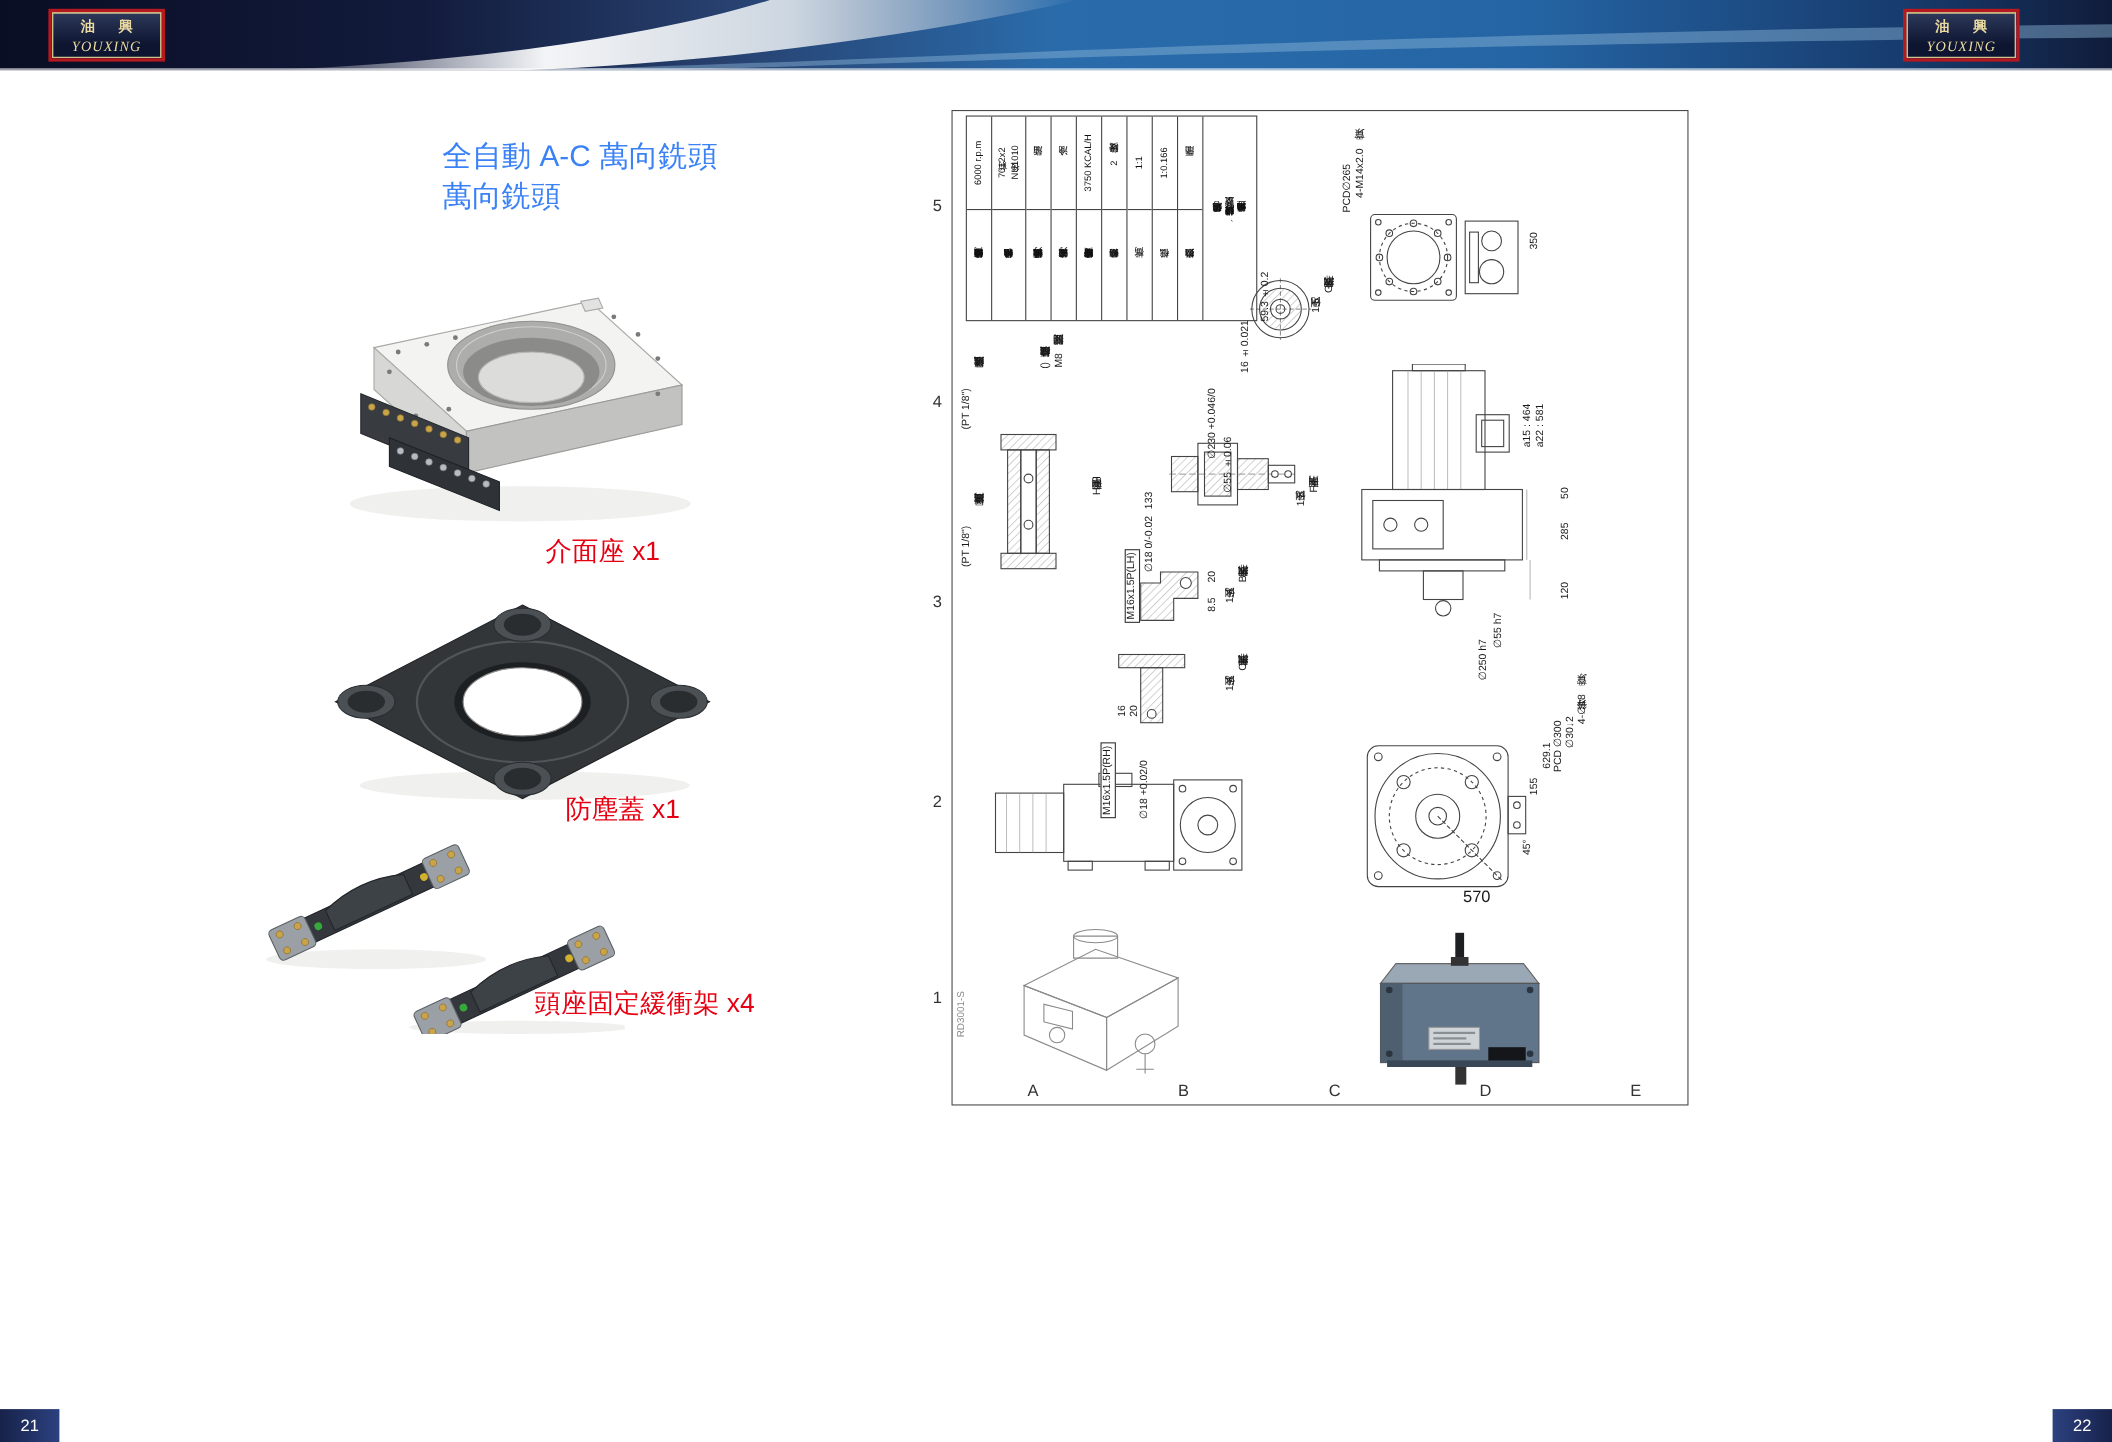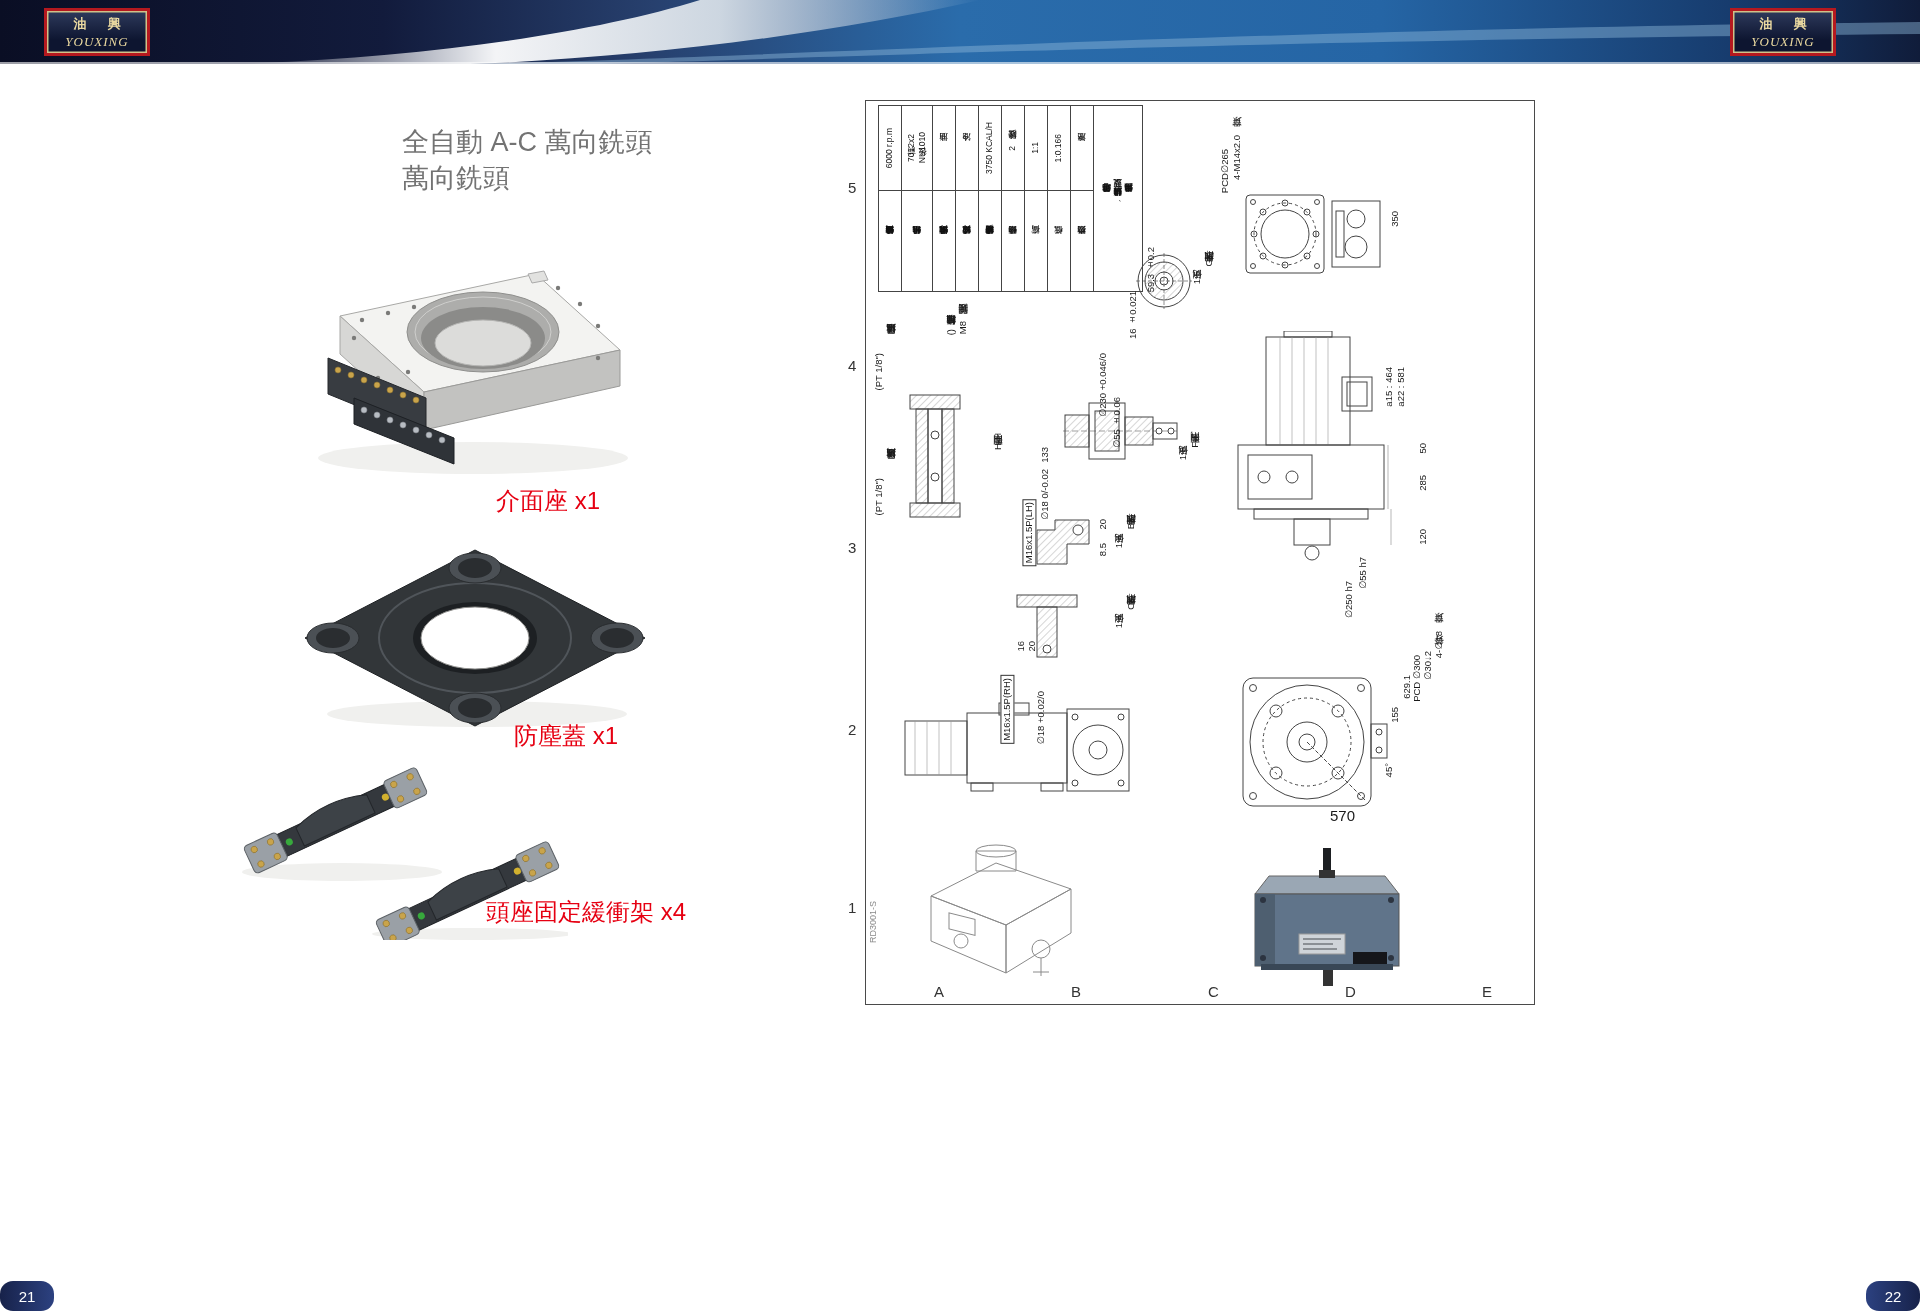--- a/index.html
+++ b/index.html
@@ -14,28 +14,28 @@
         align-items:center;justify-content:center;gap:1px;}
   .logo--left{left:44px;}
   .logo--right{left:1730px;}
   .logo .cn{color:#ead9a0;font-size:13px;font-weight:bold;letter-spacing:9px;padding-left:9px;
             font-family:"Liberation Serif","DejaVu Serif",serif;}
   .logo .en{color:#ead9a0;font-size:13px;font-weight:normal;font-style:italic;letter-spacing:1px;
             font-family:"Liberation Serif","DejaVu Serif",serif;}
 
   
   .pn{position:absolute;bottom:0;width:54px;height:30px;color:#fff;font-size:15px;
-      display:flex;align-items:center;justify-content:center;border-radius:13px;}
+      display:flex;align-items:center;justify-content:center;}
   .pn--l{left:0;background:linear-gradient(90deg,#17224a,#2c4180);}
   .pn--r{right:0;background:linear-gradient(90deg,#2c4180,#17224a);}
 
   
   .model{position:absolute;left:143px;top:112px;font-family:"DejaVu Serif","Liberation Serif",serif;
          font-weight:bold;font-size:46px;letter-spacing:1px;color:#0d0d0d;}
-  .subtitle{position:absolute;left:402px;top:124px;color:#737373;font-size:27px;line-height:1.35;}
+  .subtitle{position:absolute;left:402px;top:124px;color:#3b82f6;font-size:27px;line-height:1.35;}
   .cap{position:absolute;color:#e60012;font-size:24px;}
   .fig{position:absolute;}
 
   
   .sheet{position:absolute;left:865px;top:100px;width:668px;height:903px;
          border:1.5px solid #4a4a4a;background:#fff;}
   .gridnum{position:absolute;left:-18px;font-size:15px;color:#333;}
   .gridletter{position:absolute;top:882px;font-size:15px;color:#333;}
   .v{position:absolute;display:inline-block;writing-mode:vertical-rl;transform:rotate(180deg);
      font-size:9.5px;color:#1a1a1a;line-height:1.1;white-space:nowrap;}

